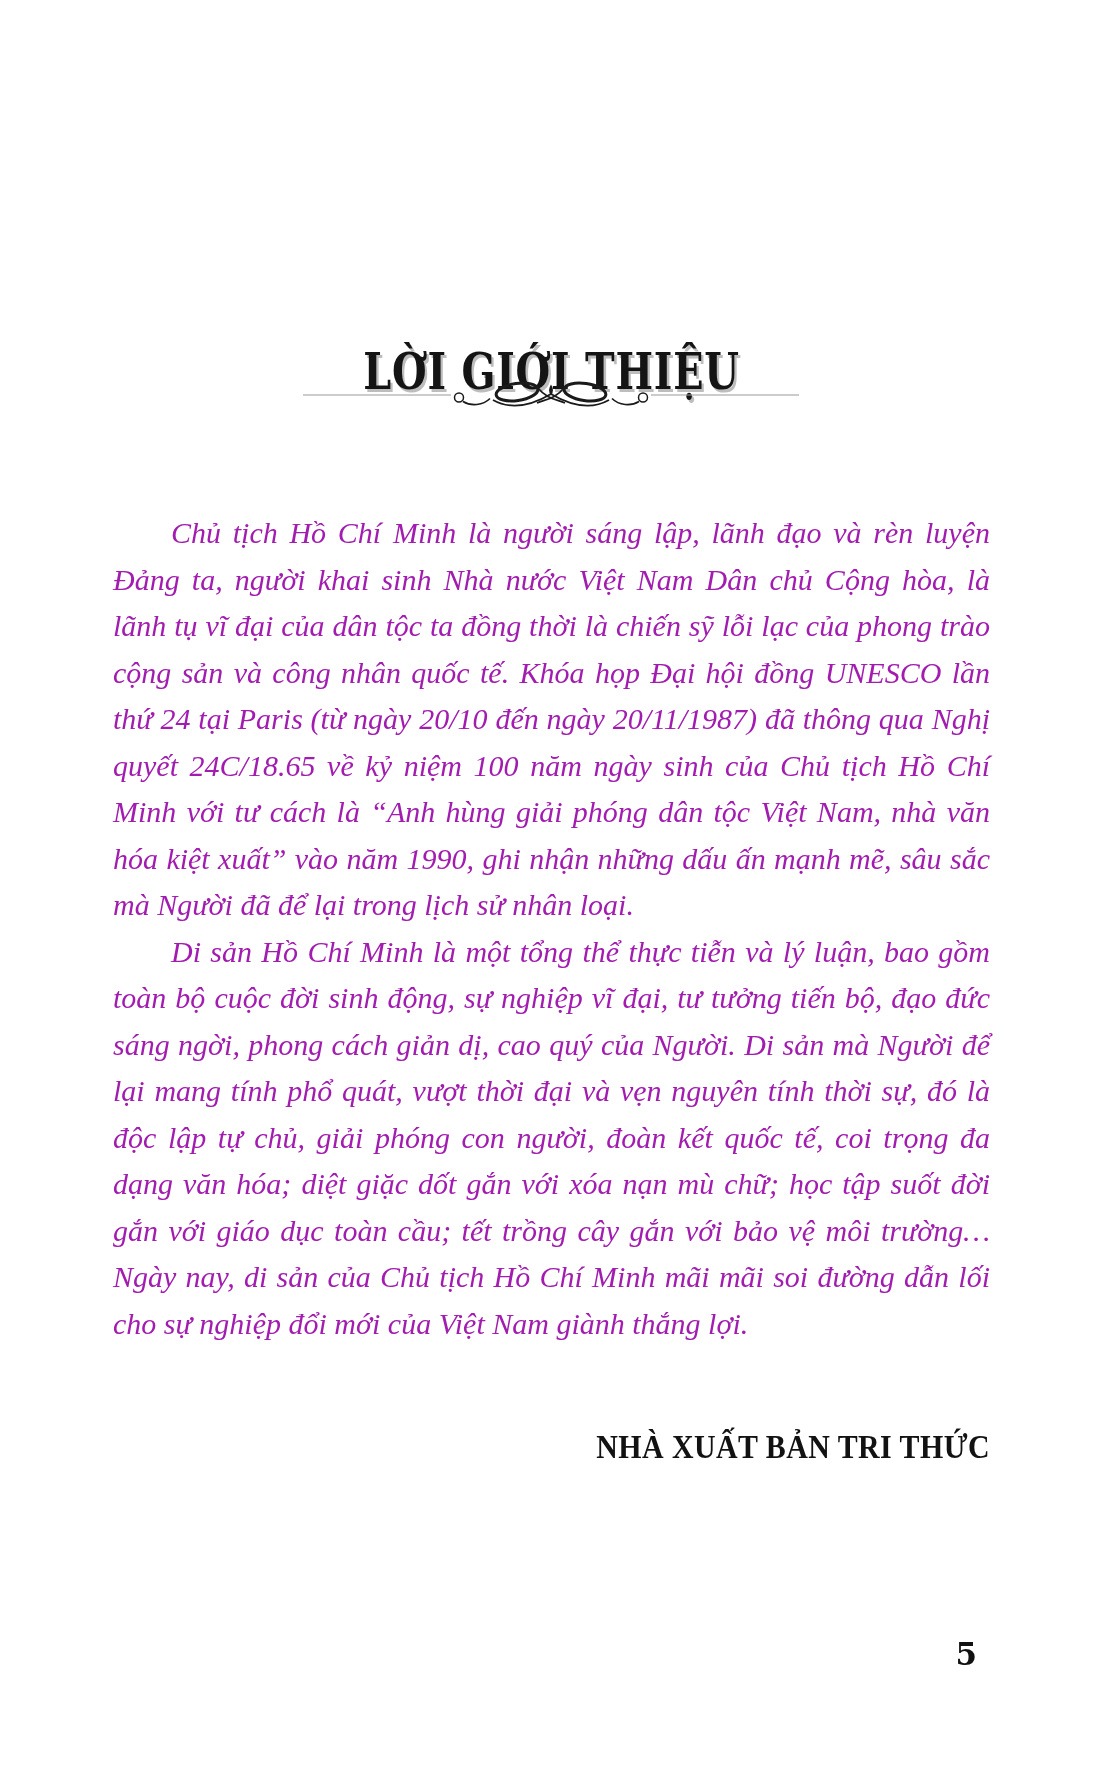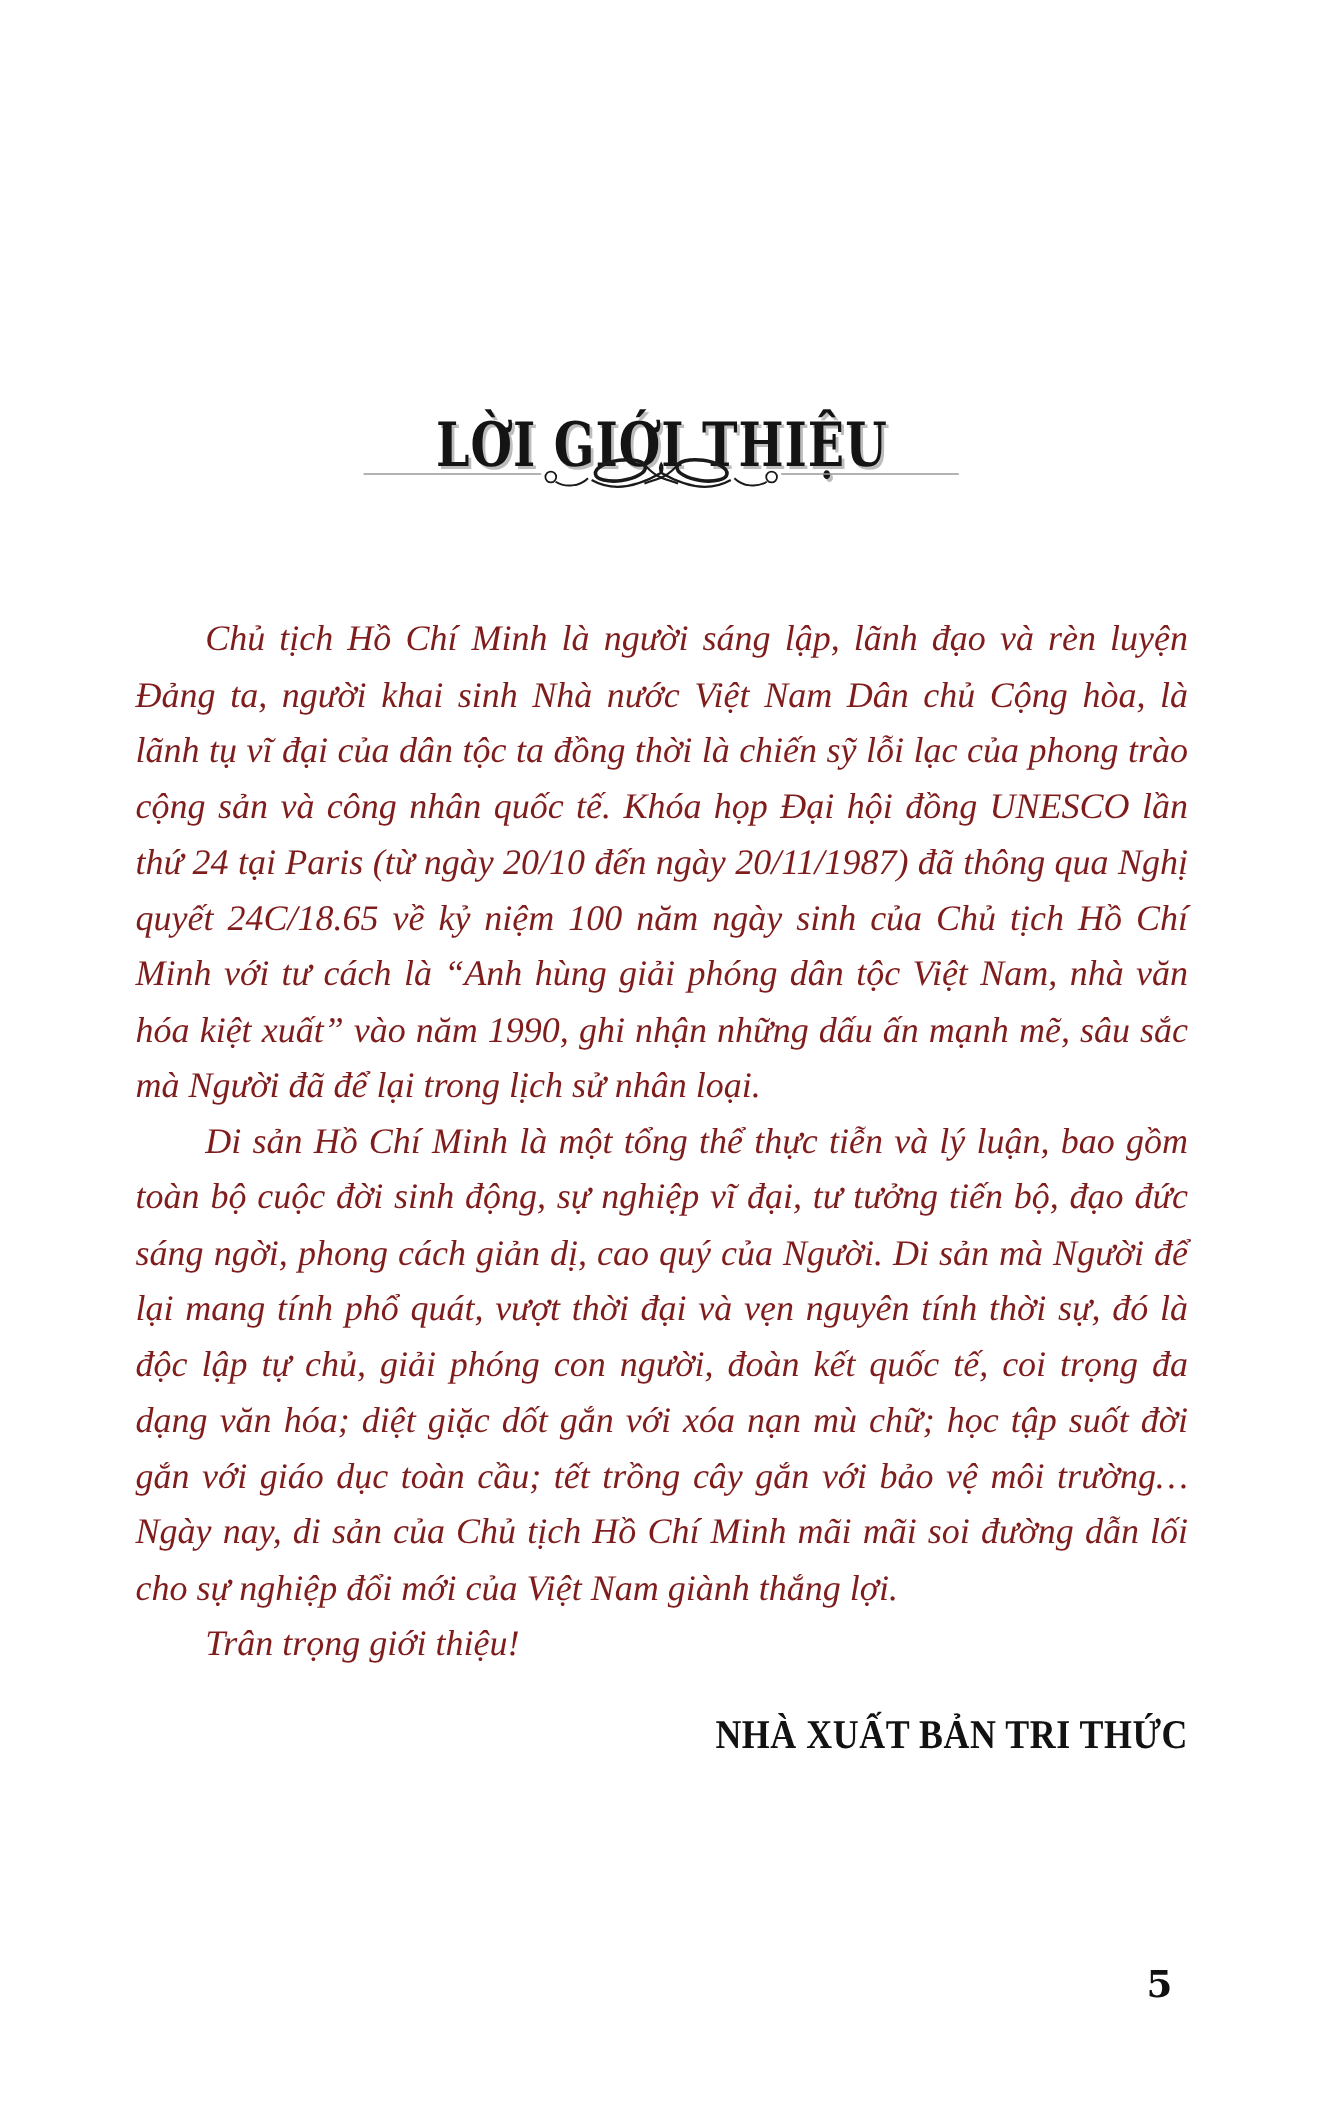--- a/index.html
+++ b/index.html
@@ -49,21 +49,21 @@
   .body-text {
     position: absolute;
     top: 510px;
     left: 113px;
     width: 877px;
     font-family: "Liberation Serif", serif;
     font-style: italic;
     font-size: 30px;
     line-height: 46.5px;
     text-align: justify;
-    color: #7f1d1d;
+    color: #a21caf;
   }
   .body-text p {
     margin: 0;
     text-indent: 58px;
   }
 
   
   .publisher {
     position: absolute;
     top: 1427px;
@@ -114,20 +114,19 @@
       <path d="M308 19 c-16 9 -36 7 -58 -6" fill="none" stroke="#1a1a1a" stroke-width="1.8"></path>
       <path d="M236 6 c10 12 18 12 28 16" fill="none" stroke="#1a1a1a" stroke-width="1.8"></path>
       <path d="M264 6 c-10 12 -18 12 -28 16" fill="none" stroke="#1a1a1a" stroke-width="1.8"></path>
       <path d="M250 3.5 q-4 6 0 11 q4 -5 0 -11" fill="#1a1a1a" stroke="none"></path>
     </svg>
   </div>
 
   <div class="body-text">
     <p>Chủ tịch Hồ Chí Minh là người sáng lập, lãnh đạo và rèn luyện Đảng ta, người khai sinh Nhà nước Việt Nam Dân chủ Cộng hòa, là lãnh tụ vĩ đại của dân tộc ta đồng thời là chiến sỹ lỗi lạc của phong trào cộng sản và công nhân quốc tế. Khóa họp Đại hội đồng UNESCO lần thứ 24 tại Paris (từ ngày 20/10 đến ngày 20/11/1987) đã thông qua Nghị quyết 24C/18.65 về kỷ niệm 100 năm ngày sinh của Chủ tịch Hồ Chí Minh với tư cách là “Anh hùng giải phóng dân tộc Việt Nam, nhà văn hóa kiệt xuất” vào năm 1990, ghi nhận những dấu ấn mạnh mẽ, sâu sắc mà Người đã để lại trong lịch sử nhân loại.</p>
     <p>Di sản Hồ Chí Minh là một tổng thể thực tiễn và lý luận, bao gồm toàn bộ cuộc đời sinh động, sự nghiệp vĩ đại, tư tưởng tiến bộ, đạo đức sáng ngời, phong cách giản dị, cao quý của Người. Di sản mà Người để lại mang tính phổ quát, vượt thời đại và vẹn nguyên tính thời sự, đó là độc lập tự chủ, giải phóng con người, đoàn kết quốc tế, coi trọng đa dạng văn hóa; diệt giặc dốt gắn với xóa nạn mù chữ; học tập suốt đời gắn với giáo dục toàn cầu; tết trồng cây gắn với bảo vệ môi trường… Ngày nay, di sản của Chủ tịch Hồ Chí Minh mãi mãi soi đường dẫn lối cho sự nghiệp đổi mới của Việt Nam giành thắng lợi.</p>
-    <p>Trân trọng giới thiệu!</p>
   </div>
 
   <div class="publisher">NHÀ XUẤT BẢN TRI THỨC</div>
 
   <div class="page-number">5</div>
 
 </div>
 
 </body></html>

